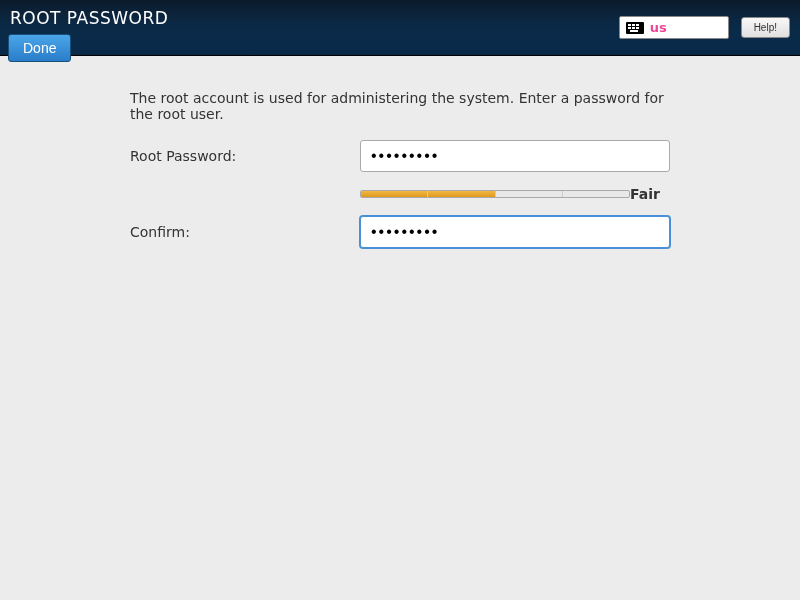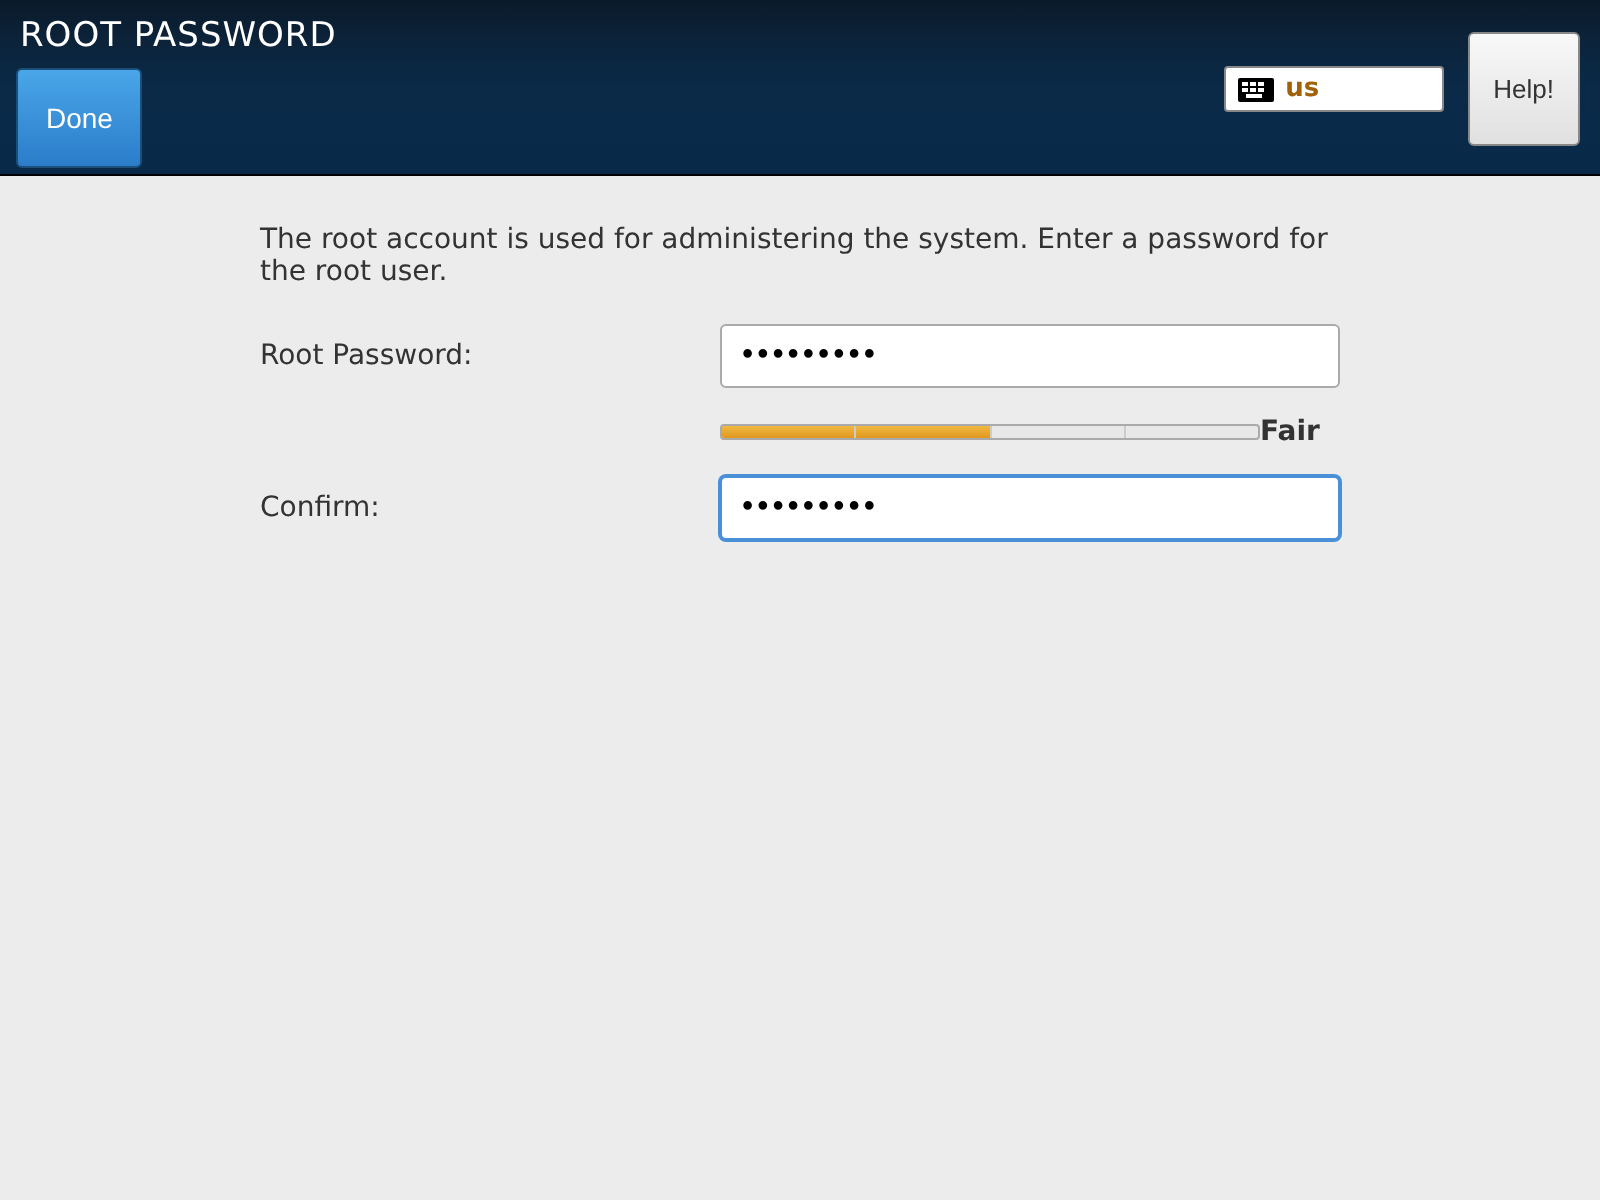--- a/index.html
+++ b/index.html
@@ -4,21 +4,21 @@
   <style>
     * { box-sizing: border-box; margin: 0; padding: 0; }
     body {
       width: 800px;
       height: 600px;
       font-family: "DejaVu Sans", "Liberation Sans", sans-serif;
       background: #ececec;
       overflow: hidden;
     }
     .header {
-      height: 88px;
+      height: 56px;
       background: linear-gradient(to bottom, #0a1a2a 0%, #0c2238 20%, #0a2a48 50%, #082a48 100%);
       color: #fff;
       position: relative;
       border-bottom: 1px solid #000;
     }
     .header-title {
       position: absolute;
       left: 10px;
       top: 8px;
       font-size: 17px;
@@ -26,21 +26,21 @@
       letter-spacing: 0.5px;
     }
     .done-button {
       position: absolute;
       left: 8px;
       top: 34px;
       background: linear-gradient(to bottom, #4aa6e8, #2b7dca);
       border: 1px solid #1a4f7a;
       border-radius: 3px;
       color: #fff;
-      padding: 16px 14px;
+      padding: 5px 14px;
       font-size: 14px;
       cursor: pointer;
     }
     .header-right {
       position: absolute;
       right: 10px;
       top: 10px;
       text-align: right;
     }
     .installer-name {
@@ -50,21 +50,21 @@
     }
     .header-controls {
       display: flex;
       gap: 12px;
       margin-top: 6px;
       justify-content: flex-end;
       align-items: center;
     }
     .keyboard-layout {
       background: #fff;
-      color: #a16207;
+      color: #ec4899;
       display: flex;
       align-items: center;
       gap: 6px;
       padding: 3px 6px;
       width: 110px;
       border: 1px solid #888;
       border-radius: 2px;
       font-size: 13px;
       font-weight: bold;
     }
@@ -87,26 +87,26 @@
         linear-gradient(#fff,#fff) 0 3px/3px 2px no-repeat,
         linear-gradient(#fff,#fff) 4px 3px/3px 2px no-repeat,
         linear-gradient(#fff,#fff) 8px 3px/3px 2px no-repeat,
         linear-gradient(#fff,#fff) 2px 6px/8px 2px no-repeat;
     }
     .help-button {
       background: linear-gradient(to bottom, #f8f8f8, #e0e0e0);
       border: 1px solid #888;
       border-radius: 3px;
       color: #333;
-      padding: 20px 12px;
-      font-size: 13px;
+      padding: 4px 12px;
+      font-size: 10px;
       cursor: pointer;
     }
     .content {
-      padding: 24px 130px 0 130px;
+      padding: 34px 130px 0 130px;
     }
     .instruction {
       font-size: 14px;
       color: #333;
       margin-bottom: 18px;
     }
     .form-row {
       display: flex;
       align-items: center;
       margin-bottom: 14px;

